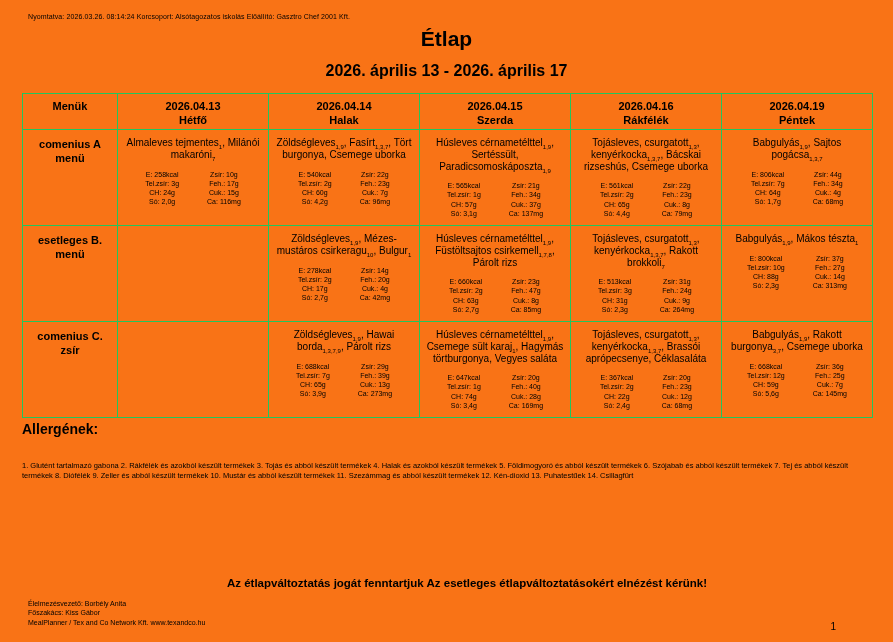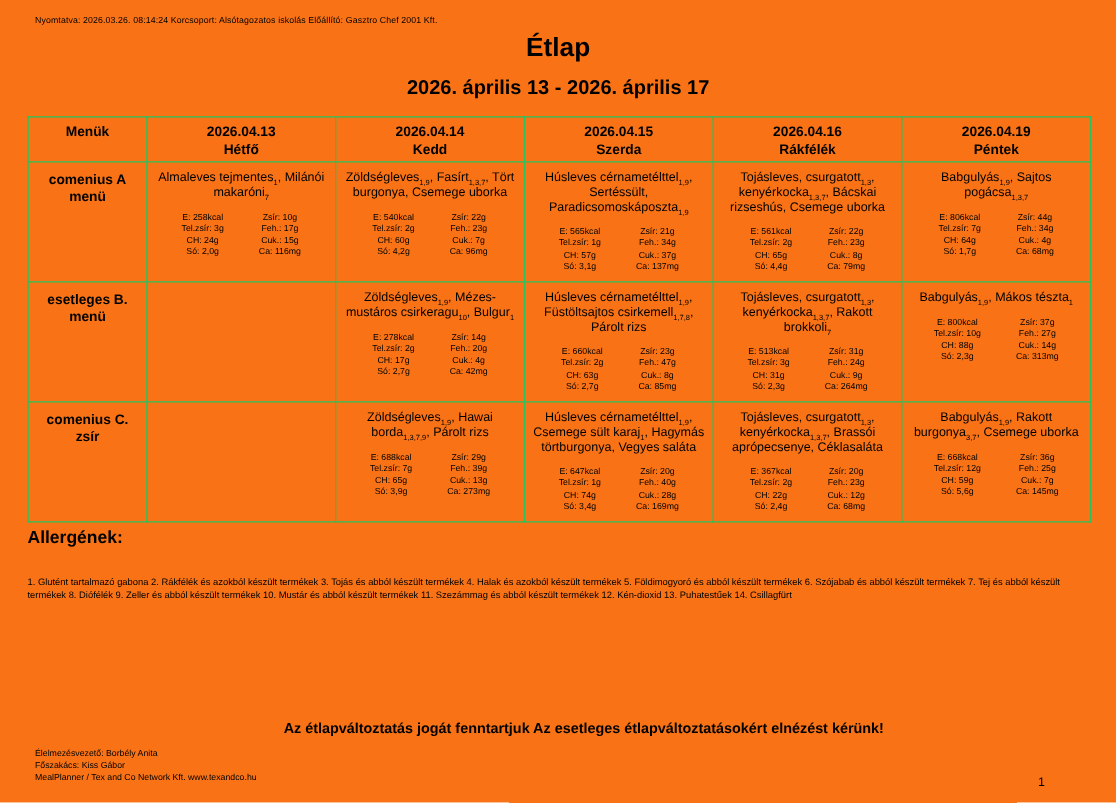--- a/index.html
+++ b/index.html
@@ -140,21 +140,21 @@
     </colgroup>
     <thead>
       <tr id="menu-head-row">
           <th>Menük</th>
           <th>
             <div>2026.04.13</div>
             <div>Hétfő</div>
           </th>
           <th>
             <div>2026.04.14</div>
-            <div>Kedd</div>
+            <div>Halak</div>
           </th>
           <th>
             <div>2026.04.15</div>
             <div>Szerda</div>
           </th>
           <th>
             <div>2026.04.16</div>
             <div>Rákfélék</div>
           </th>
           <th>

